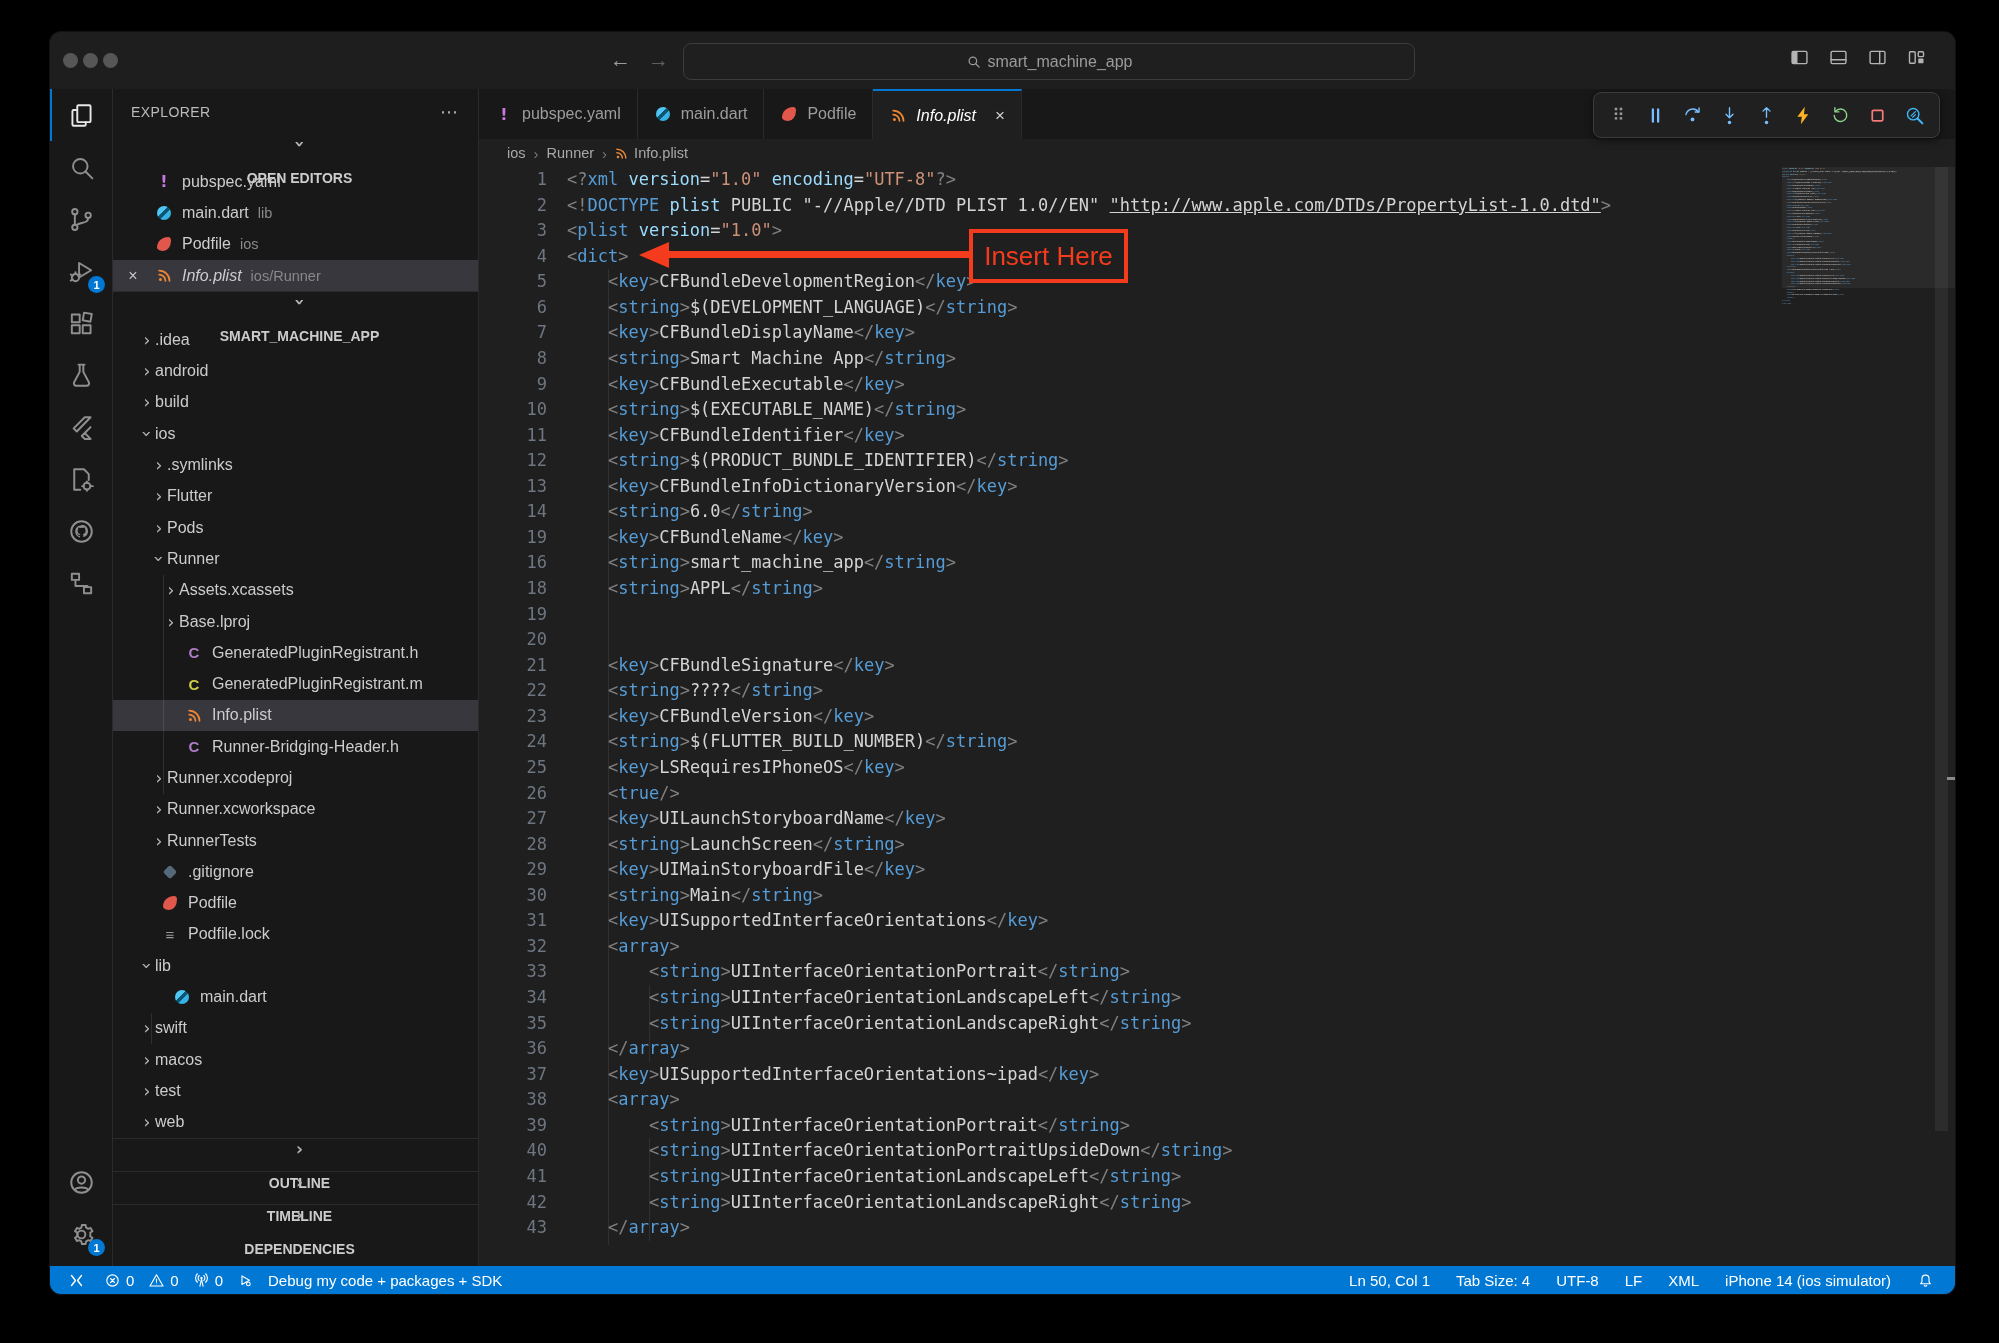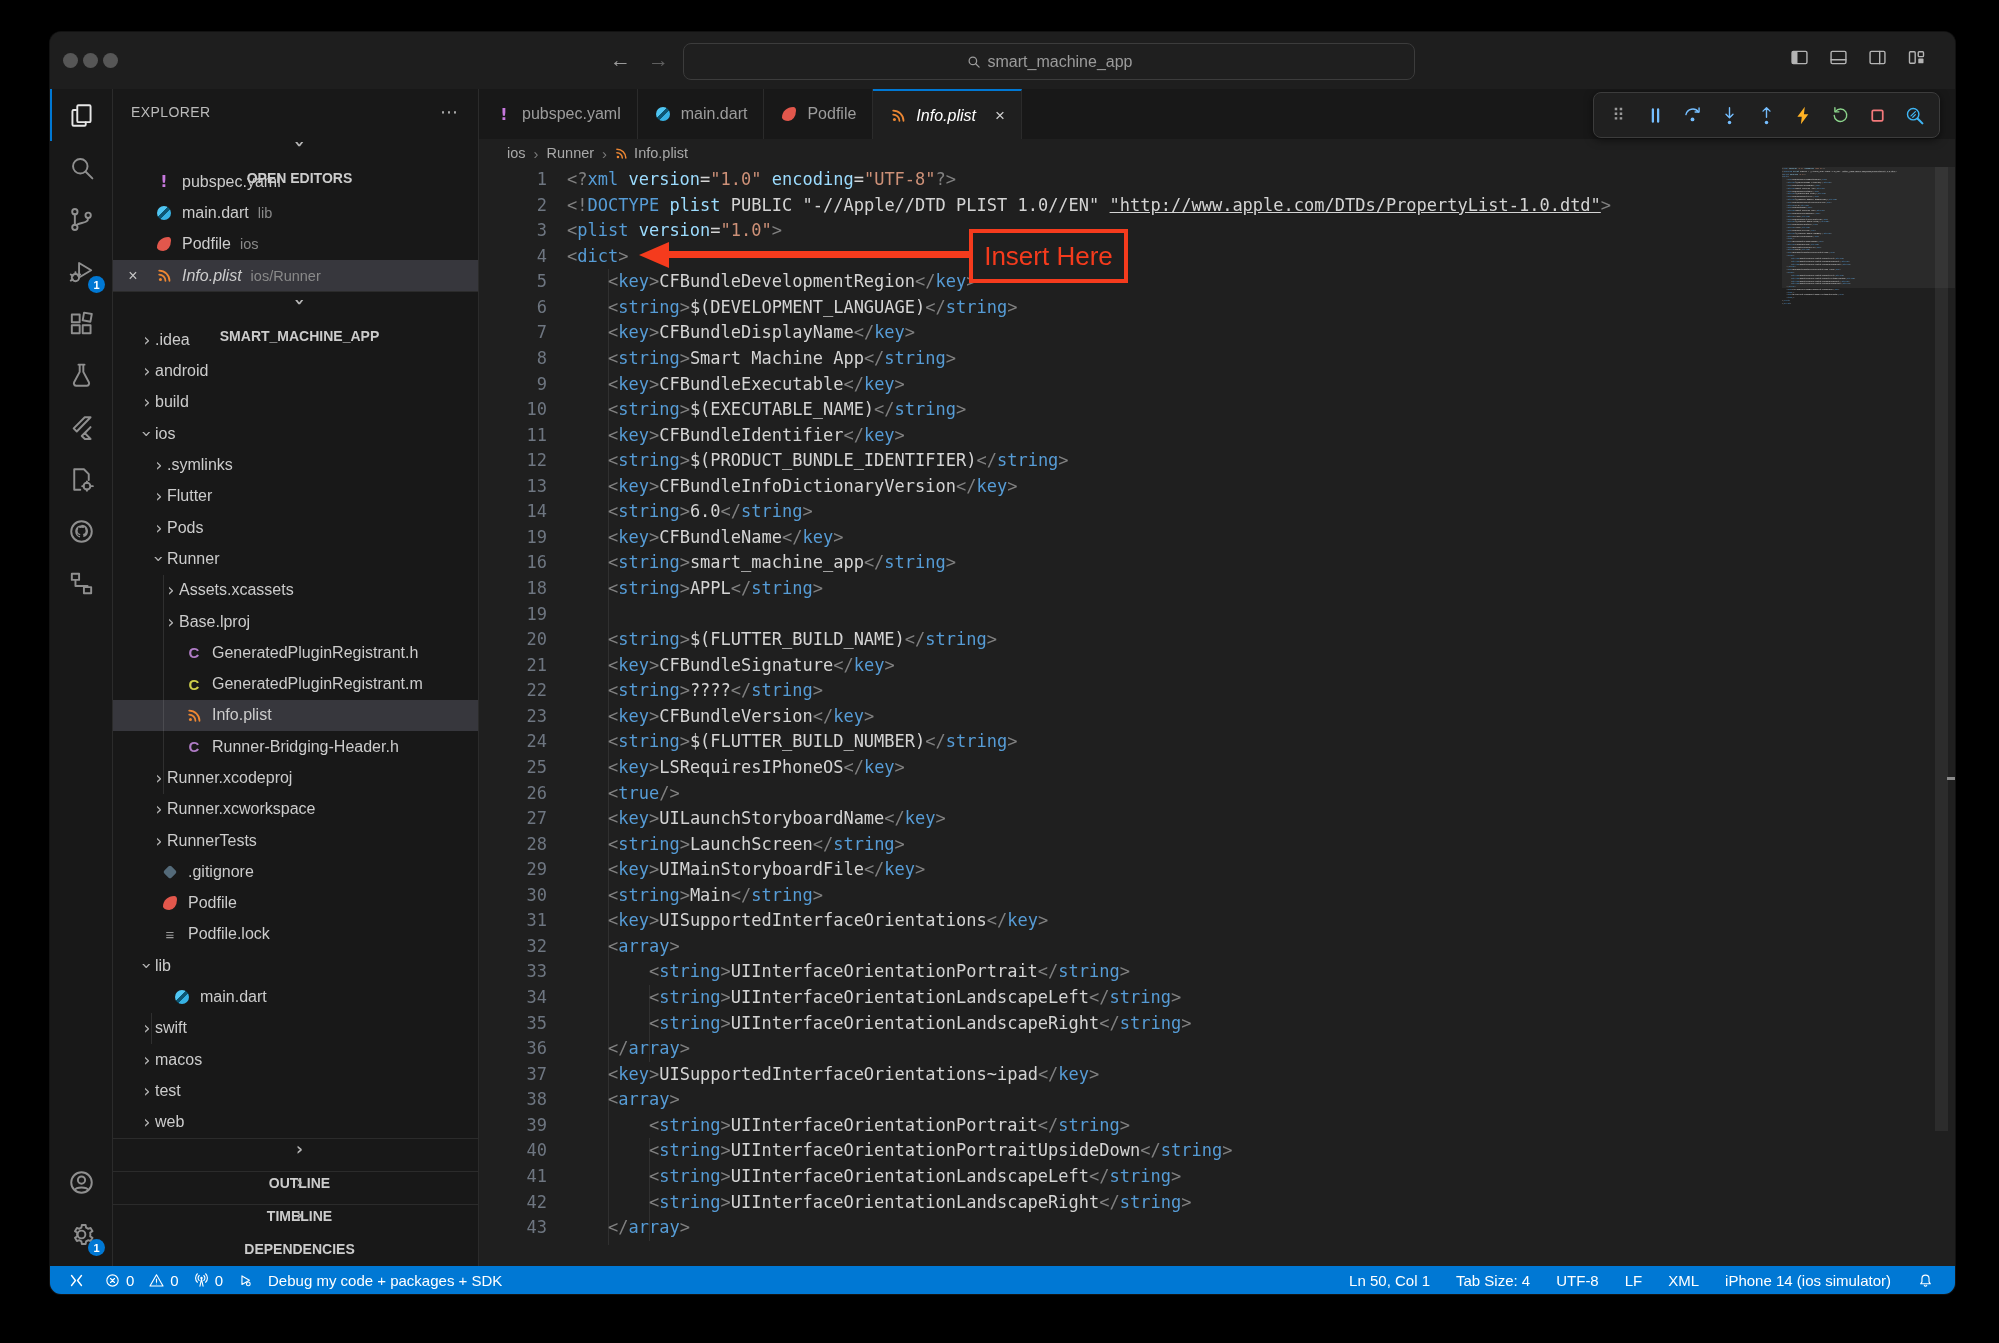--- a/index.html
+++ b/index.html
@@ -563,21 +563,21 @@
               <div class="cline"><span class="lnum">9</span><span class="ltext"><span class="tk-txt">    </span><span class="tk-br">&lt;</span><span class="tk-tag">key</span><span class="tk-br">&gt;</span><span class="tk-txt">CFBundleExecutable</span><span class="tk-br">&lt;/</span><span class="tk-tag">key</span><span class="tk-br">&gt;</span></span></div>
               <div class="cline"><span class="lnum">10</span><span class="ltext"><span class="tk-txt">    </span><span class="tk-br">&lt;</span><span class="tk-tag">string</span><span class="tk-br">&gt;</span><span class="tk-txt">$(EXECUTABLE_NAME)</span><span class="tk-br">&lt;/</span><span class="tk-tag">string</span><span class="tk-br">&gt;</span></span></div>
               <div class="cline"><span class="lnum">11</span><span class="ltext"><span class="tk-txt">    </span><span class="tk-br">&lt;</span><span class="tk-tag">key</span><span class="tk-br">&gt;</span><span class="tk-txt">CFBundleIdentifier</span><span class="tk-br">&lt;/</span><span class="tk-tag">key</span><span class="tk-br">&gt;</span></span></div>
               <div class="cline"><span class="lnum">12</span><span class="ltext"><span class="tk-txt">    </span><span class="tk-br">&lt;</span><span class="tk-tag">string</span><span class="tk-br">&gt;</span><span class="tk-txt">$(PRODUCT_BUNDLE_IDENTIFIER)</span><span class="tk-br">&lt;/</span><span class="tk-tag">string</span><span class="tk-br">&gt;</span></span></div>
               <div class="cline"><span class="lnum">13</span><span class="ltext"><span class="tk-txt">    </span><span class="tk-br">&lt;</span><span class="tk-tag">key</span><span class="tk-br">&gt;</span><span class="tk-txt">CFBundleInfoDictionaryVersion</span><span class="tk-br">&lt;/</span><span class="tk-tag">key</span><span class="tk-br">&gt;</span></span></div>
               <div class="cline"><span class="lnum">14</span><span class="ltext"><span class="tk-txt">    </span><span class="tk-br">&lt;</span><span class="tk-tag">string</span><span class="tk-br">&gt;</span><span class="tk-txt">6.0</span><span class="tk-br">&lt;/</span><span class="tk-tag">string</span><span class="tk-br">&gt;</span></span></div>
               <div class="cline"><span class="lnum">19</span><span class="ltext"><span class="tk-txt">    </span><span class="tk-br">&lt;</span><span class="tk-tag">key</span><span class="tk-br">&gt;</span><span class="tk-txt">CFBundleName</span><span class="tk-br">&lt;/</span><span class="tk-tag">key</span><span class="tk-br">&gt;</span></span></div>
               <div class="cline"><span class="lnum">16</span><span class="ltext"><span class="tk-txt">    </span><span class="tk-br">&lt;</span><span class="tk-tag">string</span><span class="tk-br">&gt;</span><span class="tk-txt">smart_machine_app</span><span class="tk-br">&lt;/</span><span class="tk-tag">string</span><span class="tk-br">&gt;</span></span></div>
               <div class="cline"><span class="lnum">18</span><span class="ltext"><span class="tk-txt">    </span><span class="tk-br">&lt;</span><span class="tk-tag">string</span><span class="tk-br">&gt;</span><span class="tk-txt">APPL</span><span class="tk-br">&lt;/</span><span class="tk-tag">string</span><span class="tk-br">&gt;</span></span></div>
               <div class="cline"><span class="lnum">19</span></div>
-              <div class="cline"><span class="lnum">20</span><span class="ltext"><span class="tk-txt">    </span><span class="tk-br">&lt;</span><span class="tk-tag">string</span><span class="tk-br">&gt;</span><span class="tk-txt">$(FLUTTER_BUILD_NAME)</span><span class="tk-br">&lt;/</span><span class="tk-tag">string</span><span class="tk-br">&gt;</span></span></div>
+              <div class="cline"><span class="lnum">20</span></div>
               <div class="cline"><span class="lnum">21</span><span class="ltext"><span class="tk-txt">    </span><span class="tk-br">&lt;</span><span class="tk-tag">key</span><span class="tk-br">&gt;</span><span class="tk-txt">CFBundleSignature</span><span class="tk-br">&lt;/</span><span class="tk-tag">key</span><span class="tk-br">&gt;</span></span></div>
               <div class="cline"><span class="lnum">22</span><span class="ltext"><span class="tk-txt">    </span><span class="tk-br">&lt;</span><span class="tk-tag">string</span><span class="tk-br">&gt;</span><span class="tk-txt">????</span><span class="tk-br">&lt;/</span><span class="tk-tag">string</span><span class="tk-br">&gt;</span></span></div>
               <div class="cline"><span class="lnum">23</span><span class="ltext"><span class="tk-txt">    </span><span class="tk-br">&lt;</span><span class="tk-tag">key</span><span class="tk-br">&gt;</span><span class="tk-txt">CFBundleVersion</span><span class="tk-br">&lt;/</span><span class="tk-tag">key</span><span class="tk-br">&gt;</span></span></div>
               <div class="cline"><span class="lnum">24</span><span class="ltext"><span class="tk-txt">    </span><span class="tk-br">&lt;</span><span class="tk-tag">string</span><span class="tk-br">&gt;</span><span class="tk-txt">$(FLUTTER_BUILD_NUMBER)</span><span class="tk-br">&lt;/</span><span class="tk-tag">string</span><span class="tk-br">&gt;</span></span></div>
               <div class="cline"><span class="lnum">25</span><span class="ltext"><span class="tk-txt">    </span><span class="tk-br">&lt;</span><span class="tk-tag">key</span><span class="tk-br">&gt;</span><span class="tk-txt">LSRequiresIPhoneOS</span><span class="tk-br">&lt;/</span><span class="tk-tag">key</span><span class="tk-br">&gt;</span></span></div>
               <div class="cline"><span class="lnum">26</span><span class="ltext"><span class="tk-txt">    </span><span class="tk-br">&lt;</span><span class="tk-tag">true</span><span class="tk-br">/&gt;</span></span></div>
               <div class="cline"><span class="lnum">27</span><span class="ltext"><span class="tk-txt">    </span><span class="tk-br">&lt;</span><span class="tk-tag">key</span><span class="tk-br">&gt;</span><span class="tk-txt">UILaunchStoryboardName</span><span class="tk-br">&lt;/</span><span class="tk-tag">key</span><span class="tk-br">&gt;</span></span></div>
               <div class="cline"><span class="lnum">28</span><span class="ltext"><span class="tk-txt">    </span><span class="tk-br">&lt;</span><span class="tk-tag">string</span><span class="tk-br">&gt;</span><span class="tk-txt">LaunchScreen</span><span class="tk-br">&lt;/</span><span class="tk-tag">string</span><span class="tk-br">&gt;</span></span></div>
               <div class="cline"><span class="lnum">29</span><span class="ltext"><span class="tk-txt">    </span><span class="tk-br">&lt;</span><span class="tk-tag">key</span><span class="tk-br">&gt;</span><span class="tk-txt">UIMainStoryboardFile</span><span class="tk-br">&lt;/</span><span class="tk-tag">key</span><span class="tk-br">&gt;</span></span></div>
               <div class="cline"><span class="lnum">30</span><span class="ltext"><span class="tk-txt">    </span><span class="tk-br">&lt;</span><span class="tk-tag">string</span><span class="tk-br">&gt;</span><span class="tk-txt">Main</span><span class="tk-br">&lt;/</span><span class="tk-tag">string</span><span class="tk-br">&gt;</span></span></div>

